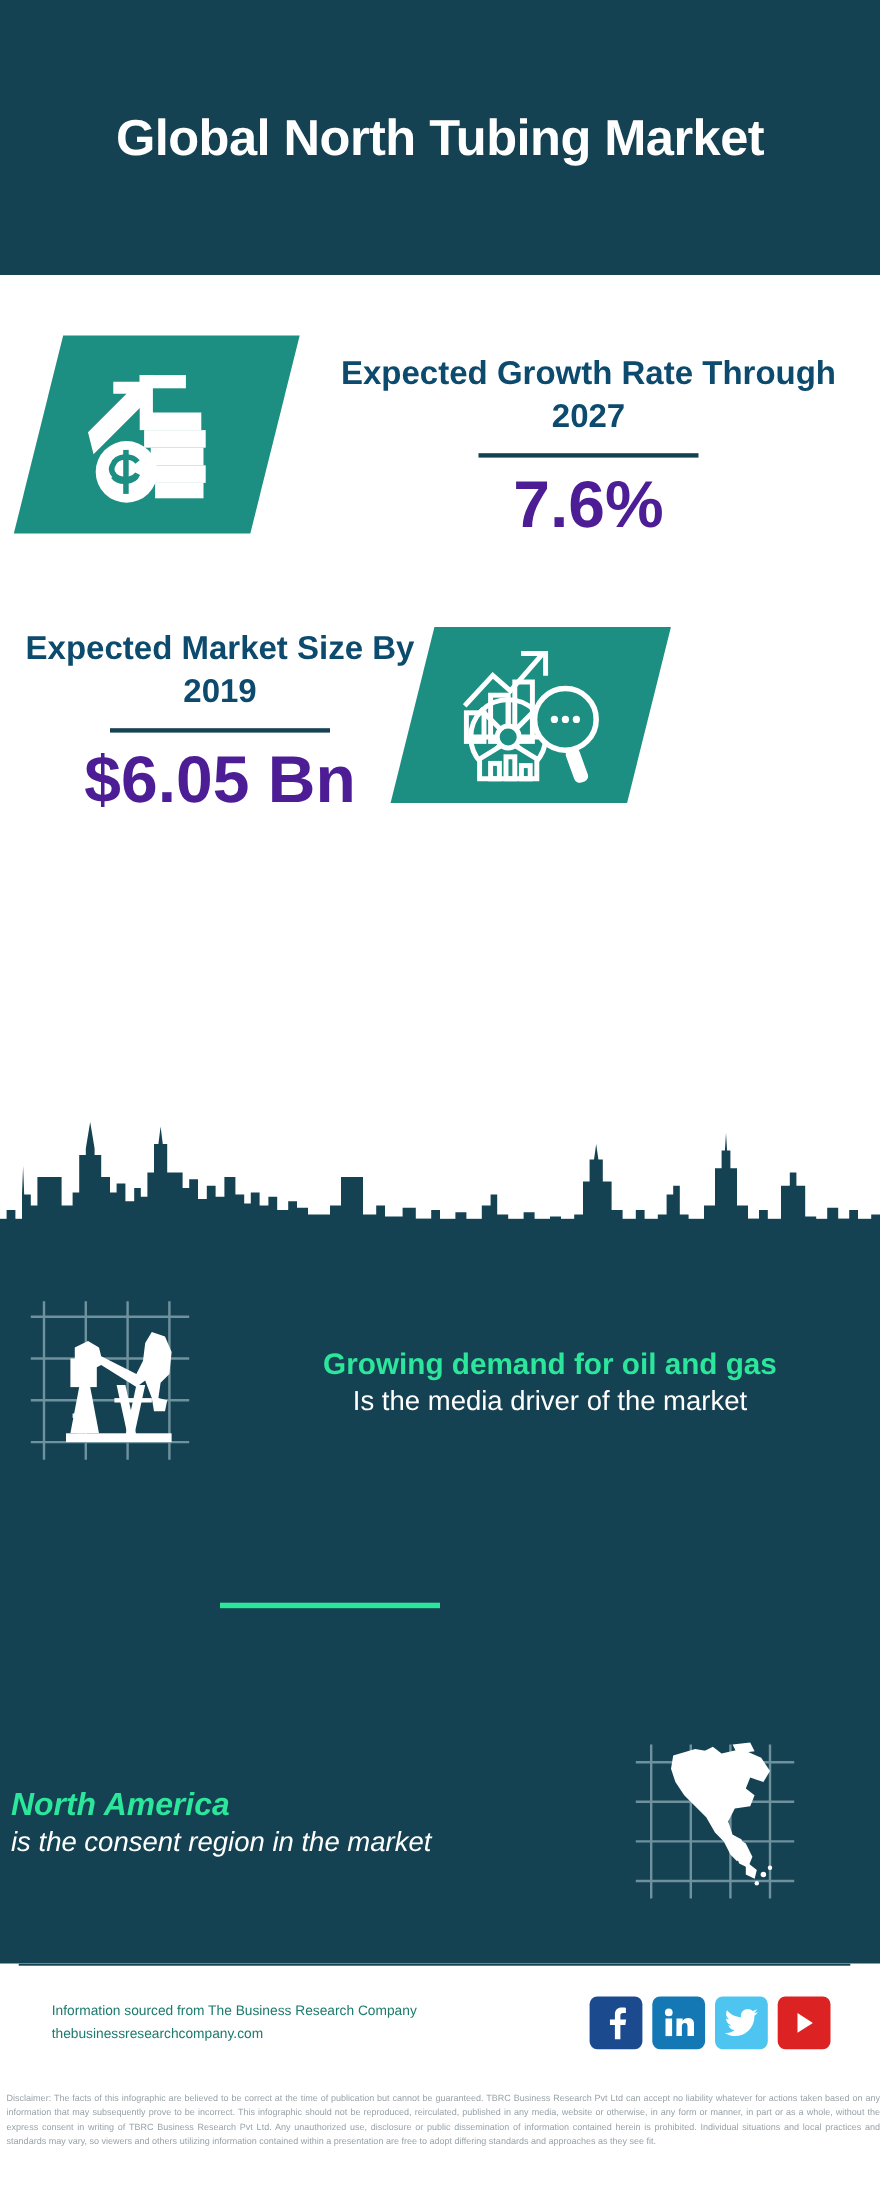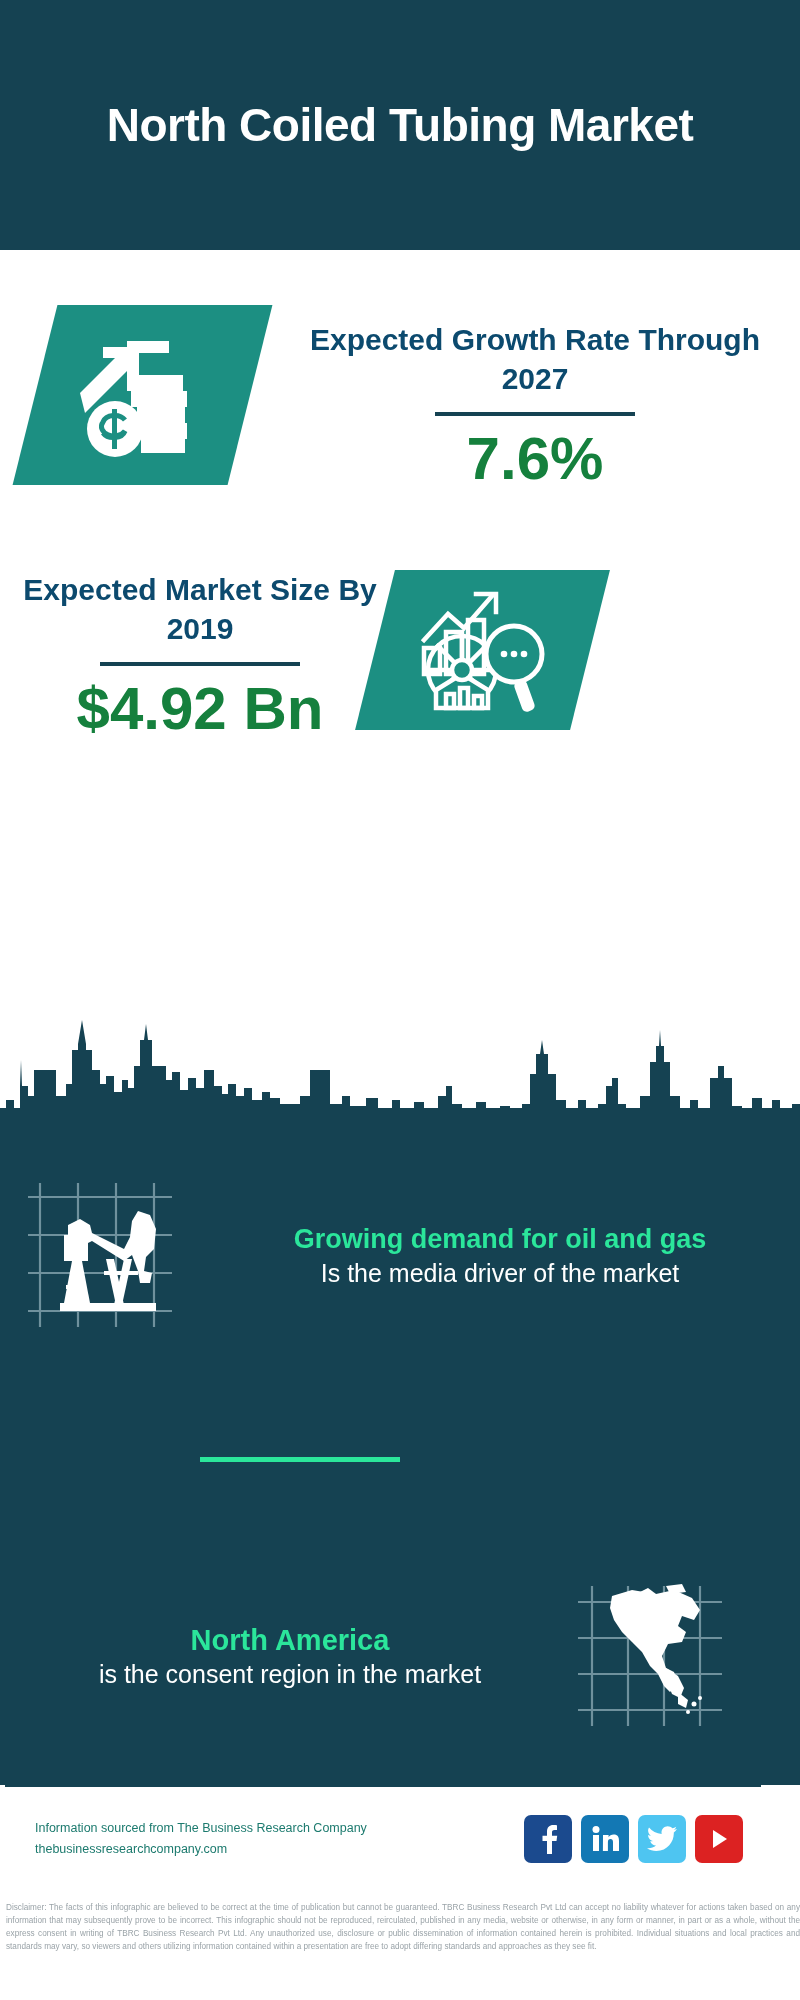--- a/index.html
+++ b/index.html
@@ -51,21 +51,21 @@
   .r1-text {
     position:absolute; left:275px; top:30px; width:520px; text-align:center;
   }
   .stat-label {
     color:#0c4a6e; font-size:30px; font-weight:bold; line-height:1.3;
   }
   .rule {
     width:200px; height:4px; background:#154252; margin:14px auto 10px auto;
   }
   .stat-value {
-    color:#15803d; font-size:60px; font-weight:bold; line-height:1.1;
+    color:#4c1d95; font-size:60px; font-weight:bold; line-height:1.1;
   }
   .row2 { position:absolute; top:310px; left:0; width:800px; height:260px; }
   .r2-text {
     position:absolute; left:10px; top:10px; width:380px; text-align:center;
   }
   
   .skyline-wrap {
     position:absolute; top:1000px; left:0; width:800px; height:120px;
     overflow:hidden;
   }
@@ -88,21 +88,21 @@
   .fact-sub {
     color:#ffffff; font-size:25px; line-height:1.35;
   }
   .grid-icon { position:relative; }
   .green-rule {
     position:absolute; left:200px; top:77px;
     width:200px; height:5px; background:#2be69b;
   }
   
   .footer {
-    position:absolute; top:1785px; left:5px;
+    position:absolute; top:1785px; left:17px;
     width:756px; height:105px;
     background:#ffffff;
     border-top:2px solid #154252;
     display:flex; align-items:center;
   }
   .src {
     margin-left:30px;
     color:#1c7a6e;
     font-size:12.5px;
     line-height:1.65;
@@ -120,21 +120,21 @@
     color:#9aa3a8;
     font-size:8.2px;
     line-height:1.58;
     text-align:justify;
   }
 </style>
 </head>
 <body>
 
 <div class="header">
-  <div class="header-title">North Coiled Tubing Market</div>
+  <div class="header-title">Global North Tubing Market</div>
 </div>
 
 <div class="stats">
 
   <div class="row1">
     <div class="para para-1">
       <div class="icon-inner">
         <svg width="135" height="125" viewBox="0 0 135 125">
           <g fill="#ffffff">
             <path d="M10 80 L58 32 L58 14 L28 14 L28 25 L40 25 L5 60 Z"></path>
@@ -158,21 +158,21 @@
       <div class="stat-label">Expected Growth Rate Through 2027</div>
       <div class="rule"></div>
       <div class="stat-value">7.6%</div>
     </div>
   </div>
 
   <div class="row2">
     <div class="r2-text">
       <div class="stat-label">Expected Market Size By 2019</div>
       <div class="rule"></div>
-      <div class="stat-value">$4.92 Bn</div>
+      <div class="stat-value">$6.05 Bn</div>
     </div>
     <div class="para para-2">
       <div class="icon-inner">
         <svg width="130" height="128" viewBox="0 0 130 128">
           <g stroke="#ffffff" stroke-width="4.5" fill="none" stroke-linecap="square">
             <path d="M6 54 L30 28 L46 42 L74 10"></path>
             <path d="M58 8 L78 8 L78 26"></path>
             <rect x="6" y="62" width="16" height="26"></rect>
             <rect x="28" y="46" width="16" height="42"></rect>
             <rect x="50" y="34" width="16" height="54"></rect>
@@ -250,21 +250,21 @@
     <div class="fact-head">Growing demand for oil and gas</div>
     <div class="fact-sub">Is the media driver of the market</div>
   </div>
 </div>
 
 <div class="dark2">
   <div class="green-rule"></div>
 </div>
 
 <div class="fact-row" style="top:1580px; left:0; width:800px;">
-  <div style="width:560px; text-align:center; margin-left:10px;">
+  <div style="width:560px; margin-left:10px;font-style:italic;">
     <div class="fact-head" style="font-size:29px;">North America</div>
     <div class="fact-sub">is the consent region in the market</div>
   </div>
   <div class="grid-icon" style="width:180px;">
     <svg width="160" height="150" viewBox="0 0 160 150">
       <g stroke="#6f919d" stroke-width="2.2">
         <path d="M22 6 V146 M58 6 V146 M94 6 V146 M130 6 V146"></path>
         <path d="M8 22 H152 M8 58 H152 M8 94 H152 M8 130 H152"></path>
       </g>
       <g fill="#ffffff">

